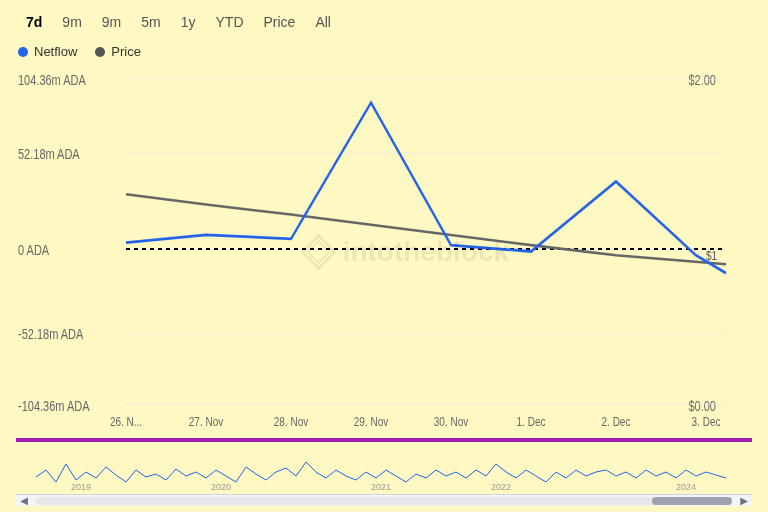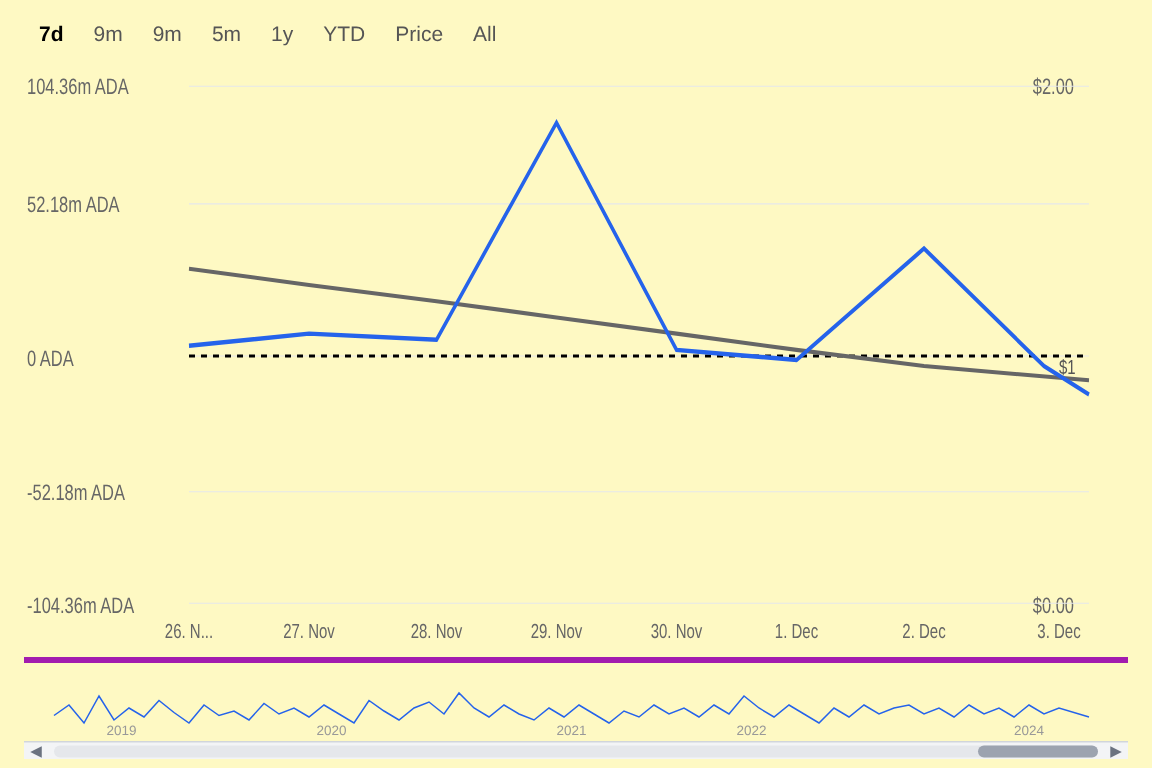--- a/index.html
+++ b/index.html
@@ -151,23 +151,40 @@
   <button class="time-btn active">7d</button>
       <button class="time-btn">9m</button>
       <button class="time-btn">9m</button>
       <button class="time-btn">5m</button>
       <button class="time-btn">1y</button>
       <button class="time-btn">YTD</button>
       <button class="time-btn">Price</button>
       <button class="time-btn">All</button>
     </div>
 
+  <div class="legend">
+    <div class="legend-item">
+      <div class="legend-dot blue"></div>
+      <span>Netflow</span>
+    </div>
+    <div class="legend-item">
+      <div class="legend-dot gray"></div>
+      <span>Price</span>
+    </div>
+  </div>
 
   <div class="chart-area">
     
+    <div class="watermark">
+      <svg class="watermark-diamond" viewBox="0 0 40 40">
+        <polygon points="20,2 38,20 20,38 2,20" fill="none" stroke="#000" stroke-width="3"></polygon>
+        <polygon points="20,8 32,20 20,32 8,20" fill="none" stroke="#000" stroke-width="2"></polygon>
+      </svg>
+      <span>intotheblock</span>
+    </div>
 
     <svg class="main-chart" viewBox="0 0 736 290" preserveAspectRatio="none">
 
       <text x="2" y="14" font-size="11" fill="#666" font-family="sans-serif">104.36m ADA</text>
       <text x="2" y="72" font-size="11" fill="#666" font-family="sans-serif">52.18m ADA</text>
       <text x="2" y="148" font-size="11" fill="#666" font-family="sans-serif">0 ADA</text>
       <text x="2" y="214" font-size="11" fill="#666" font-family="sans-serif">-52.18m ADA</text>
       <text x="2" y="270" font-size="11" fill="#666" font-family="sans-serif">-104.36m ADA</text>
 
       <text x="700" y="14" font-size="11" fill="#666" font-family="sans-serif" text-anchor="end">$2.00</text>

